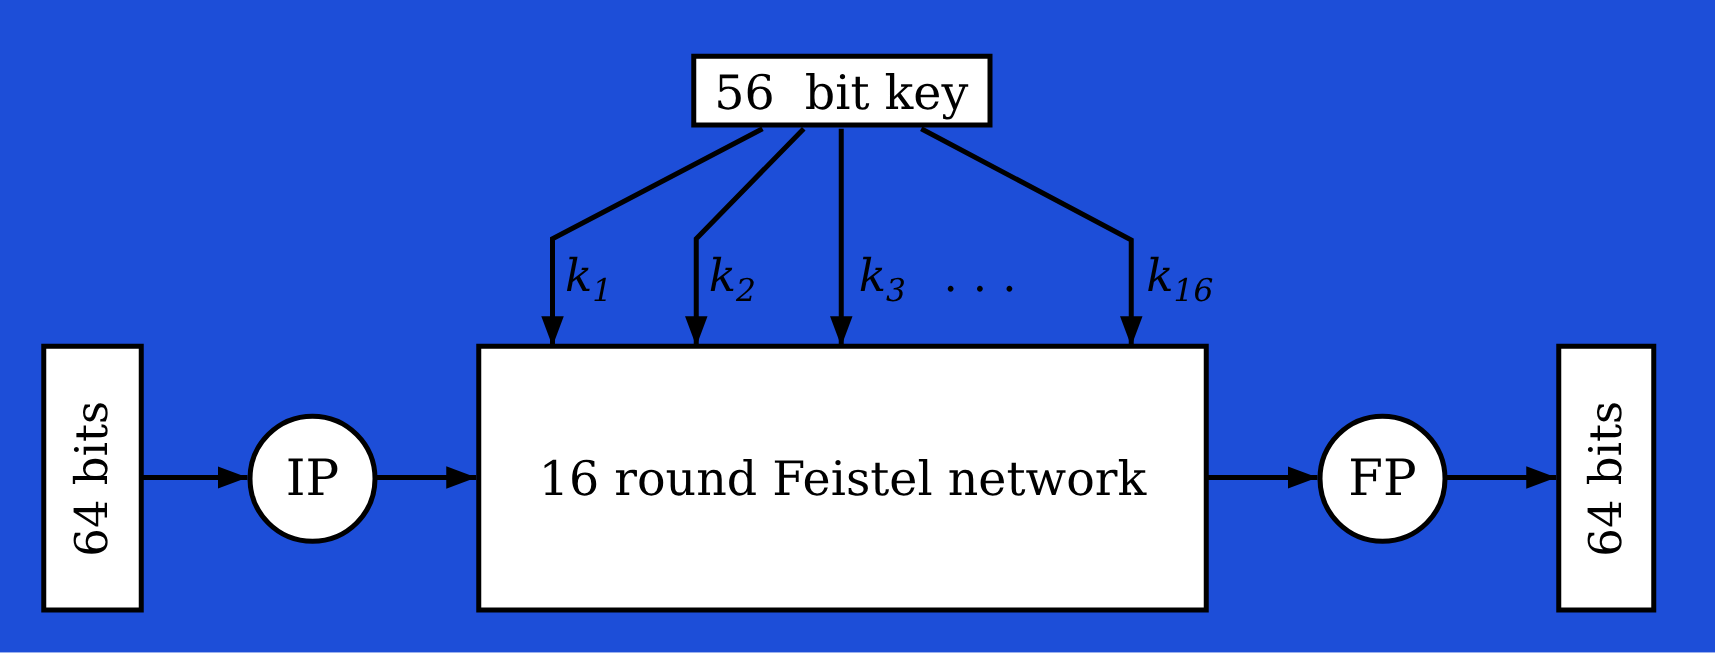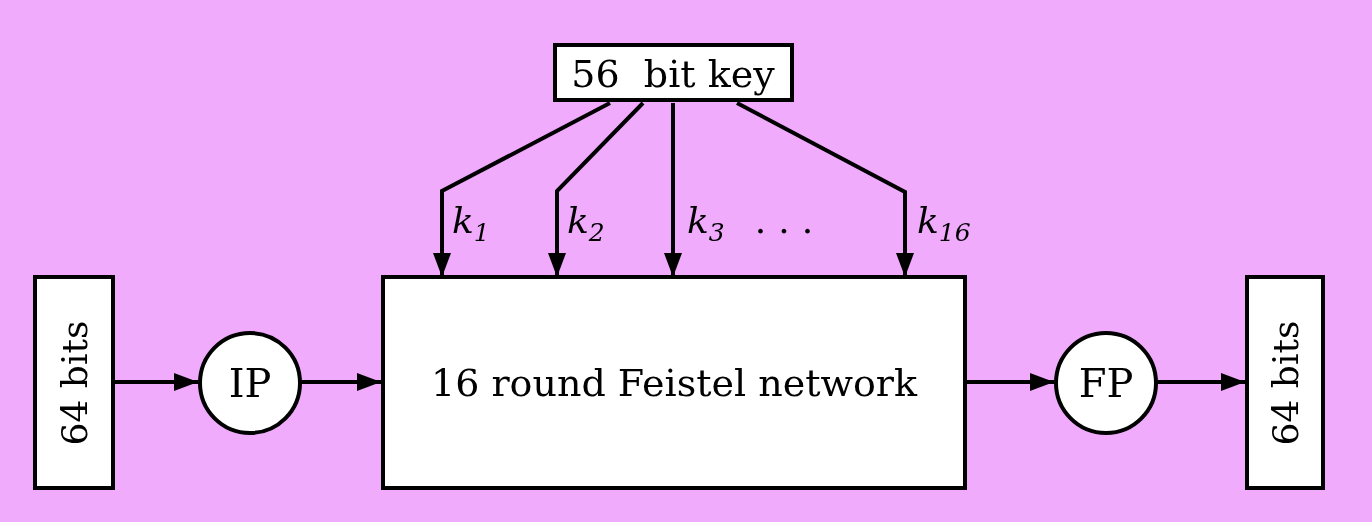--- a/index.html
+++ b/index.html
@@ -4,21 +4,21 @@
 <style>
   html, body {
     margin: 0;
     padding: 0;
     background: #ffffff;
   }
   .stage {
     width: 1372px;
     height: 522px;
     position: relative;
-    background: #f0abfc;
+    background: #1d4ed8;
     overflow: hidden;
   }
   svg { display: block; }
   svg text {
     font-family: "DejaVu Serif", "Liberation Serif", serif;
     fill: #000000;
     white-space: pre;
   }
   .box-label   { font-size: 38px; }
   .node-label  { font-size: 40px; }

